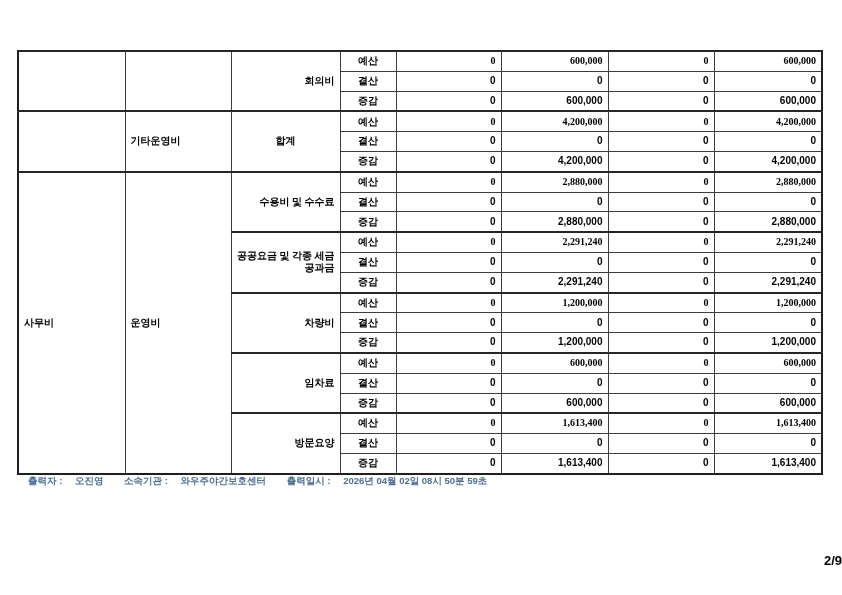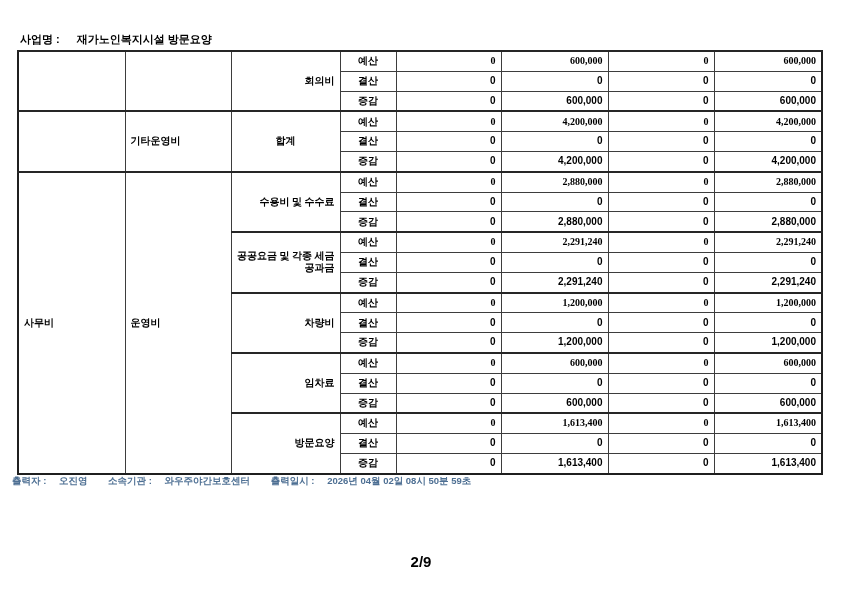--- a/index.html
+++ b/index.html
@@ -44,51 +44,47 @@
   }
   tr.group-start td { border-top: 2px solid #262626; font-family: Liberation Serif, serif; }
   td.cat-cell   { text-align: left;   vertical-align: middle; }
   td.item-cell  { text-align: right;   vertical-align: middle; }
   td.item-cell.center { text-align: center; }
   td.label-cell { text-align: center; vertical-align: middle; }
   td.num-cell   { text-align: right;  vertical-align: middle; font-variant-numeric: tabular-nums; }
 
   .page-footer {
     position: absolute;
-    left: 12px;
+    left: 28px;
     top: 475px;
     font-size: 9.5px;
     font-weight: 600;
     color: #4d6f93;
     white-space: nowrap;
   }
   .page-footer .f-label { margin-right: 10px; }
   .page-footer .f-value { margin-right: 18px; }
   .page-footer .f-year  { font-weight: bold; }
 
   .page-number {
     position: absolute;
     left: 0;
     right: 0;
     top: 553px;
-    text-align: center;
-    font-size: 15px;
+    text-align: right;
+    font-size: 13px;
     font-weight: bold;
     color: #000000;
   }
 </style>
 </head>
 <body>
 
 <div class="page">
 
-  <div class="doc-title">
-    <span class="title-label">사업명 :</span>
-    <span class="title-value">재가노인복지시설 방문요양</span>
-  </div>
 
   <table class="budget-table">
     <colgroup>
       <col style="width:107px">
       <col style="width:106px">
       <col style="width:109px">
       <col style="width:56px">
       <col style="width:105px">
       <col style="width:107px">
       <col style="width:106px">

